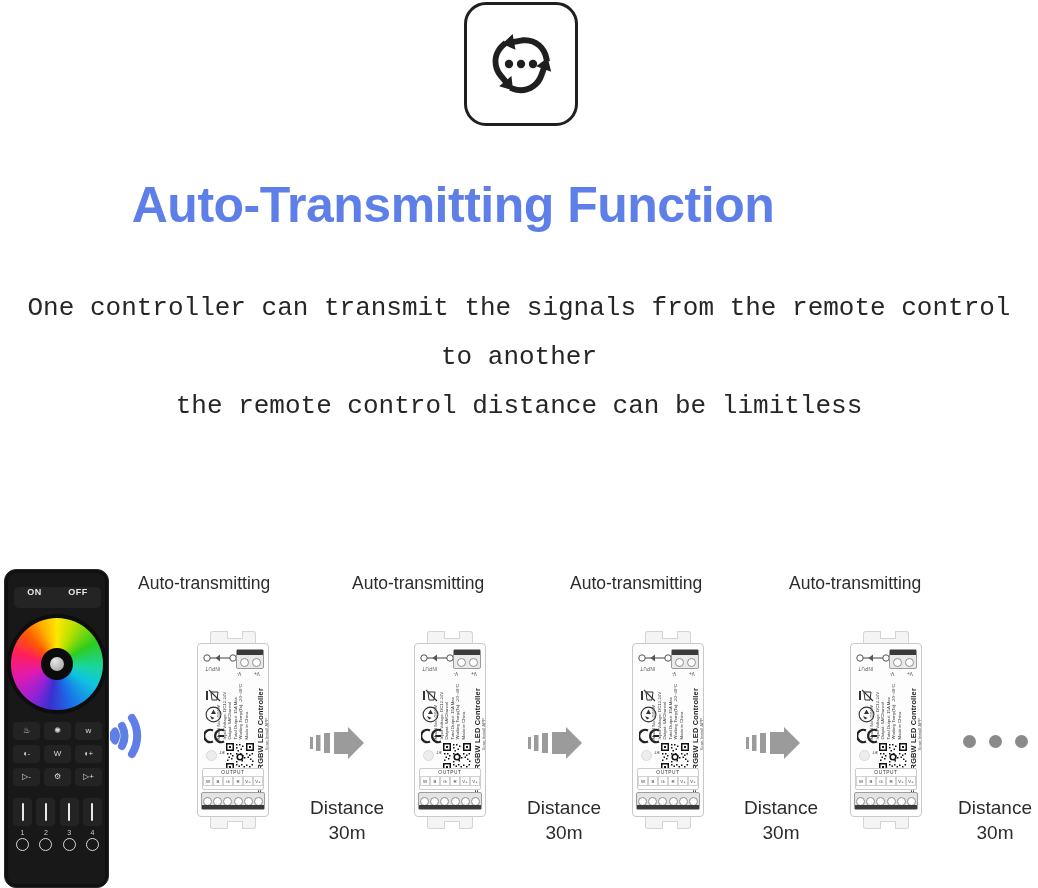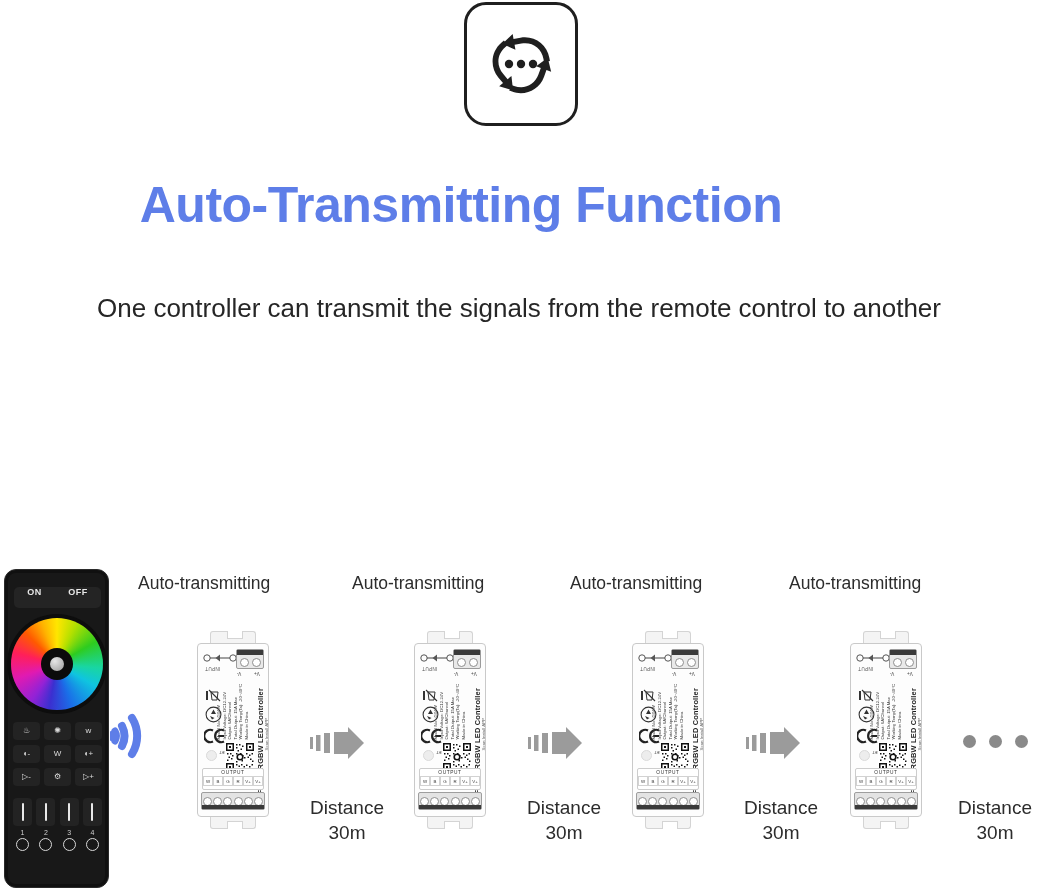--- a/index.html
+++ b/index.html
@@ -17,37 +17,37 @@
     position: absolute; left: 464px; top: 2px;
     width: 114px; height: 124px;
     border: 3px solid #1f1f1f;
     border-radius: 22px;
     background: #fff;
   }
   .hero-icon svg { position:absolute; left:50%; top:50%; transform:translate(-50%,-50%); }
 
   
   .title {
-    position: absolute; left: 16px; top: 176px; width: 890px;
+    position: absolute; left: 8px; top: 176px; width: 890px;
     text-align: center;
     font-size: 50px;
     font-weight: bold;
     letter-spacing: -0.5px;
     color: #5e7ee8;
     font-family: "Liberation Sans", sans-serif;
   }
 
   
   .para {
     position: absolute; left: 19px; top: 284px; width: 1000px;
     text-align: center;
     font-size: 26px;
     line-height: 49px;
     color: #262626;
-    font-family: Liberation Sans, sans-serif;
+    font-family: Liberation Mono, monospace;
   }
 
   
   .diagram { position:absolute; left:0; top:555px; width:1038px; height:333px; }
 
   
   .remote {
     position:absolute; left:4px; top:14px; width:105px; height:319px;
     background:#181818; border-radius:12px;
     border:1px solid #2b2b2b;
@@ -197,20 +197,21 @@
         <circle cx="37" cy="37" r="4.2"></circle>
         <circle cx="49" cy="37" r="4.2"></circle>
       </g>
     </svg>
   </div>
 
   <div class="title">Auto-Transmitting Function</div>
 
   <div class="para">
     <div>One controller can transmit the signals from the remote control to another</div>
+    <div>the remote control distance can be limitless</div>
   </div>
 
   <div class="diagram">
 
     <div class="remote">
       <div class="remote-onoff">
         <span>ON</span>
         <span>OFF</span>
       </div>
       <div class="wheel">

